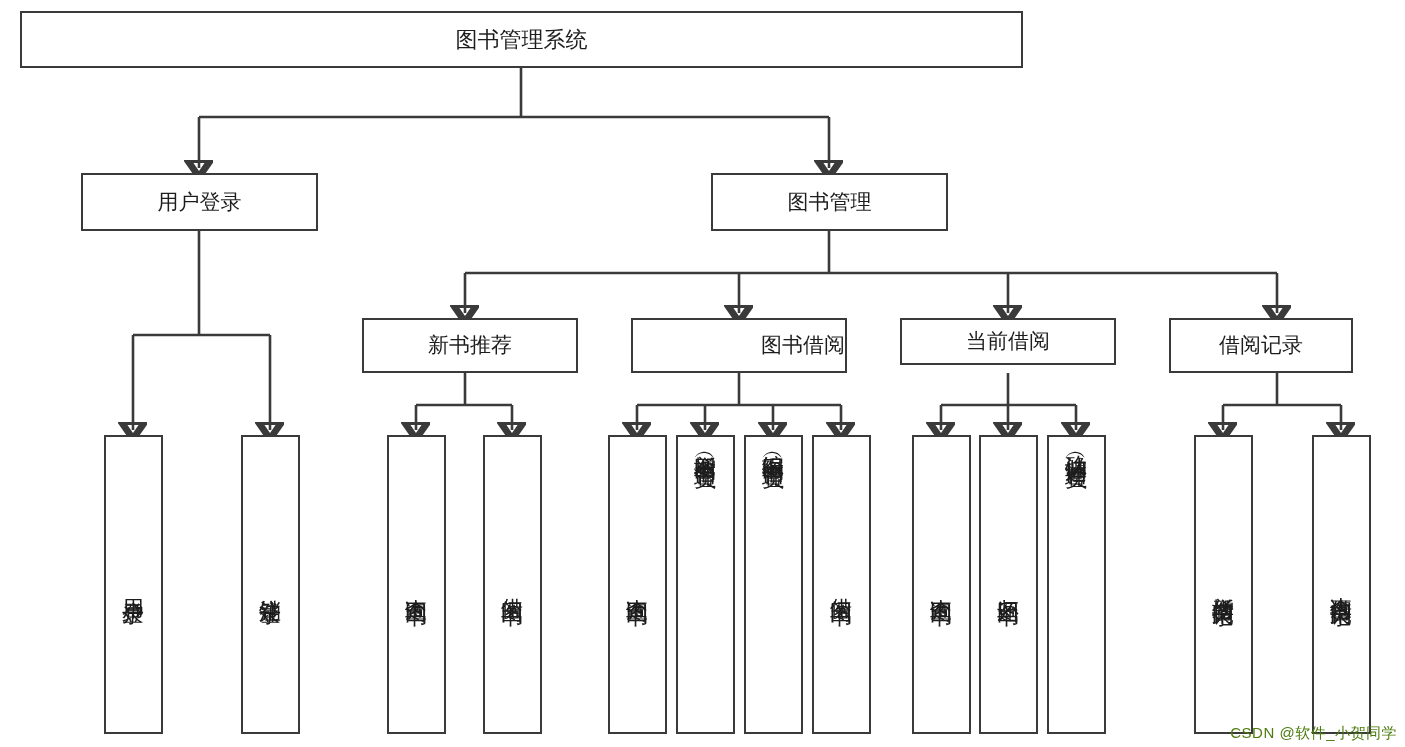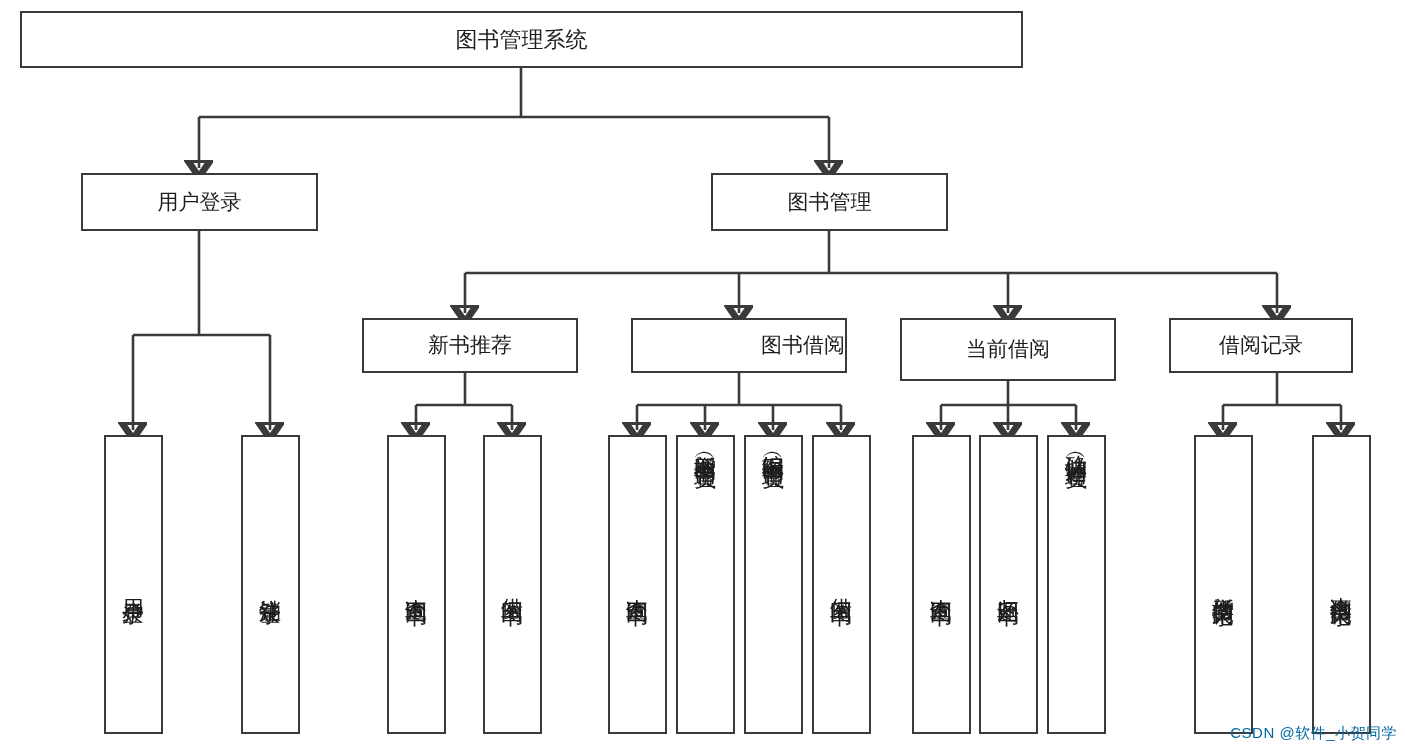--- a/index.html
+++ b/index.html
@@ -38,21 +38,21 @@
   }
   .leaf.v-center{align-items:center;}
   .leaf.v-top{align-items:flex-start;}
   svg#wires{position:absolute;left:0;top:0;width:1405px;height:747px;pointer-events:none;}
   svg#wires line, svg#wires path{stroke:#3a3a3a;stroke-width:2.6px;fill:none;}
   .wm{
     position:absolute;
     right:8px;
     bottom:4px;
     font-size:15px;
-    color:#0369a1;
+    color:#4d7c0f;
     letter-spacing:0.5px;
     white-space:nowrap;
   }
 </style>
 </head>
 <body>
 
 <div id="canvas">
 
   <svg id="wires" viewBox="0 0 1405 747">
@@ -115,21 +115,21 @@
   <div class="node h-node" style="left:362px;top:318px;width:216px;height:55px;">
     <span class="lbl">新书推荐</span>
   </div>
 
   <div class="node h-node" style="left:711px;top:173px;width:237px;height:58px;">
     <span class="lbl">图书管理</span>
   </div>
   <div class="node h-node" style="left:631px;top:318px;width:216px;height:55px;justify-content:flex-end;">
     <span class="lbl">图书借阅</span>
   </div>
-  <div class="node h-node" style="left:900px;top:318px;width:216px;height:63px;">
+  <div class="node h-node" style="left:900px;top:318px;width:216px;height:47px;">
     <span class="lbl">当前借阅</span>
   </div>
   <div class="node h-node" style="left:1169px;top:318px;width:184px;height:55px;">
     <span class="lbl">借阅记录</span>
   </div>
 
   <div class="node leaf v-center" style="left:104px;top:435px;width:59px;height:299px;">
     <span class="lbl">用户登录</span>
   </div>
   <div class="node leaf v-center" style="left:241px;top:435px;width:59px;height:299px;">

